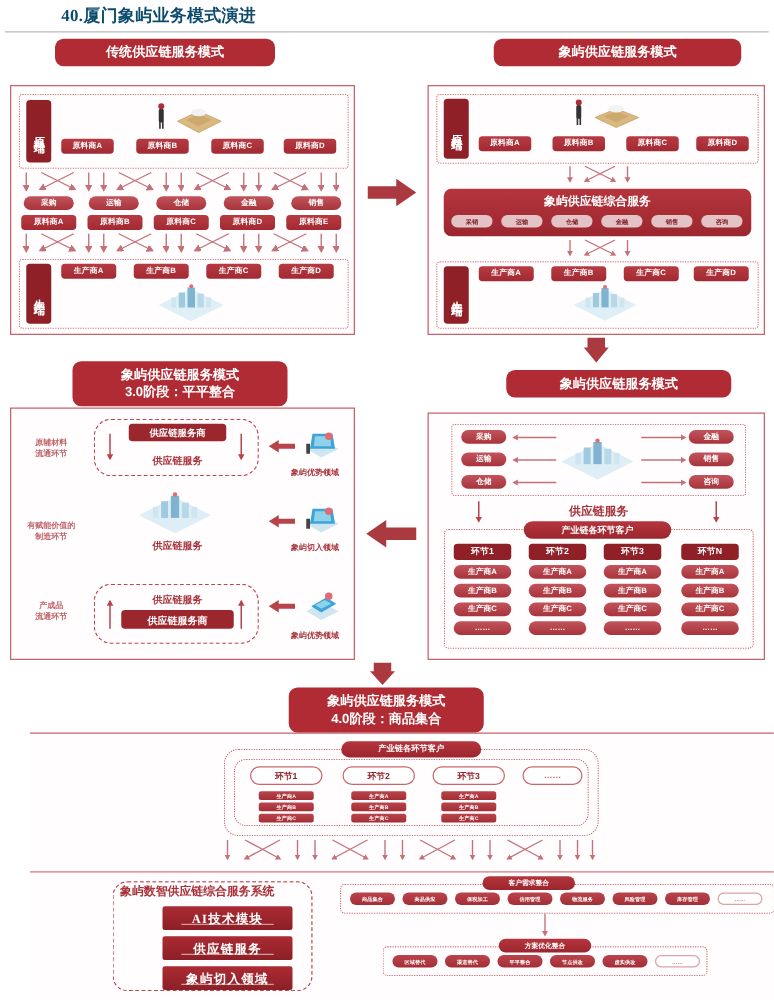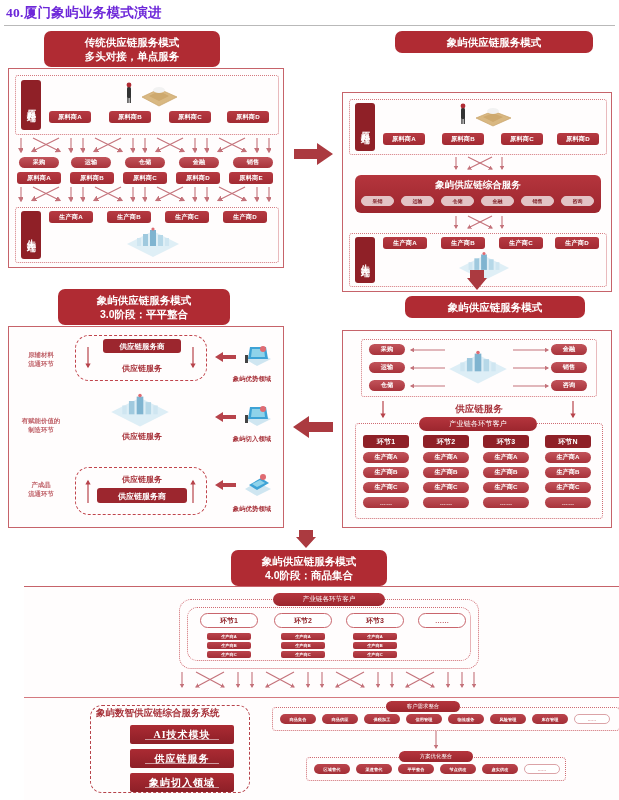--- a/index.html
+++ b/index.html
@@ -8,23 +8,24 @@
     background: #ffffff;
     font-family: "Liberation Sans", "DejaVu Sans", sans-serif;
     overflow: hidden;
     position: relative;
   }
   
   .page-title {
     font-family: "Liberation Serif", "DejaVu Serif", serif;
     font-weight: bold;
     font-size: 13.5px;
-    color: #6d28d9;
+    color: #0c4a6e;
     padding: 4px 6px 3px 6px;
     letter-spacing: .3px;
+    margin-left: 43px;
   }
   .title-rule { height:1px; background:#b9b9b9; margin:0 4px 6px 4px; }
 
   
   .panel {
     position:absolute;
     border:1px solid #c6636a;
     background:#fffdfd;
   }
   .stage-cap {
@@ -116,21 +117,21 @@
   }
   .bigarrow { position:absolute; }
   .isoimg { position:absolute; }
   .flowsvg { position:absolute; pointer-events:none; }
   .hdr-pill {
     position:absolute;
     background:linear-gradient(180deg,#b5353d,#9c262e);
     color:#fff;
     border-radius:12px;
     font-size:7.2px;
-    font-weight:normal;
+    font-weight:bold;
     display:flex;align-items:center;justify-content:center;
     white-space:nowrap;
     z-index:3;
   }
   .mod-btn {
     position:absolute;
     background:linear-gradient(180deg,#ab2b33,#8d1f27);
     color:#fff;
     font-family:"Liberation Serif","DejaVu Serif",serif;
     font-weight:bold;
@@ -182,21 +183,20 @@
   }
 </style>
 </head>
 <body>
 
 <div class="page-title">40.厦门象屿业务模式演进</div>
 <div class="title-rule"></div>
 
 <div class="stage-cap" style="left:44px; top:31px; width:176px;">
   <span>传统供应链服务模式</span>
-  <span class="l2">多头对接，单点服务</span>
 </div>
 
 <div class="panel" style="left:8px; top:68px; width:276px; height:200px;">
 
   <div class="dashbox" style="left:6px; top:6px; width:264px; height:60px;"></div>
   <div class="side-label" style="left:12px; top:11px; width:20px; height:50px;">原料端</div>
 
   <svg class="isoimg" style="left:100px; top:12px;" width="70" height="28" viewBox="0 0 70 28">
     <polygon points="33,16 50,8 68,16 50,25" fill="#d9b882" stroke="#c9a468" stroke-width=".7"></polygon>
     <polygon points="40,15 50,10 60,15 50,20" fill="#c79f60" opacity=".6"></polygon>
@@ -298,21 +298,21 @@
 </div>
 
 <svg class="bigarrow" style="left:294px; top:142px;" width="40" height="24" viewBox="0 0 40 24">
   <polygon points="0,7 23,7 23,1 39,12 23,23 23,17 0,17" fill="#ab3a40"></polygon>
 </svg>
 
 <div class="stage-cap" style="left:395px; top:31px; width:198px;">
   <span>象屿供应链服务模式</span>
 </div>
 
-<div class="panel" style="left:342px; top:68px; width:270px; height:200px;margin-top:24px;">
+<div class="panel" style="left:342px; top:68px; width:270px; height:200px;">
 
   <div class="dashbox" style="left:6px; top:6px; width:258px; height:56px;"></div>
   <div class="side-label" style="left:12px; top:10px; width:20px; height:48px;">原料端</div>
 
   <svg class="isoimg" style="left:100px; top:10px;" width="70" height="26" viewBox="0 0 70 26">
     <polygon points="33,15 50,8 68,15 50,23" fill="#d9b882" stroke="#c9a468" stroke-width=".7"></polygon>
     <polygon points="40,14 50,10 60,14 50,19" fill="#c79f60" opacity=".6"></polygon>
     <ellipse cx="50" cy="8" rx="6" ry="3" fill="#f2f2f2"></ellipse>
     <rect x="18" y="5" width="4" height="11" fill="#333" rx="1.4"></rect>
     <circle cx="20" cy="3" r="2.4" fill="#b02b33"></circle>

